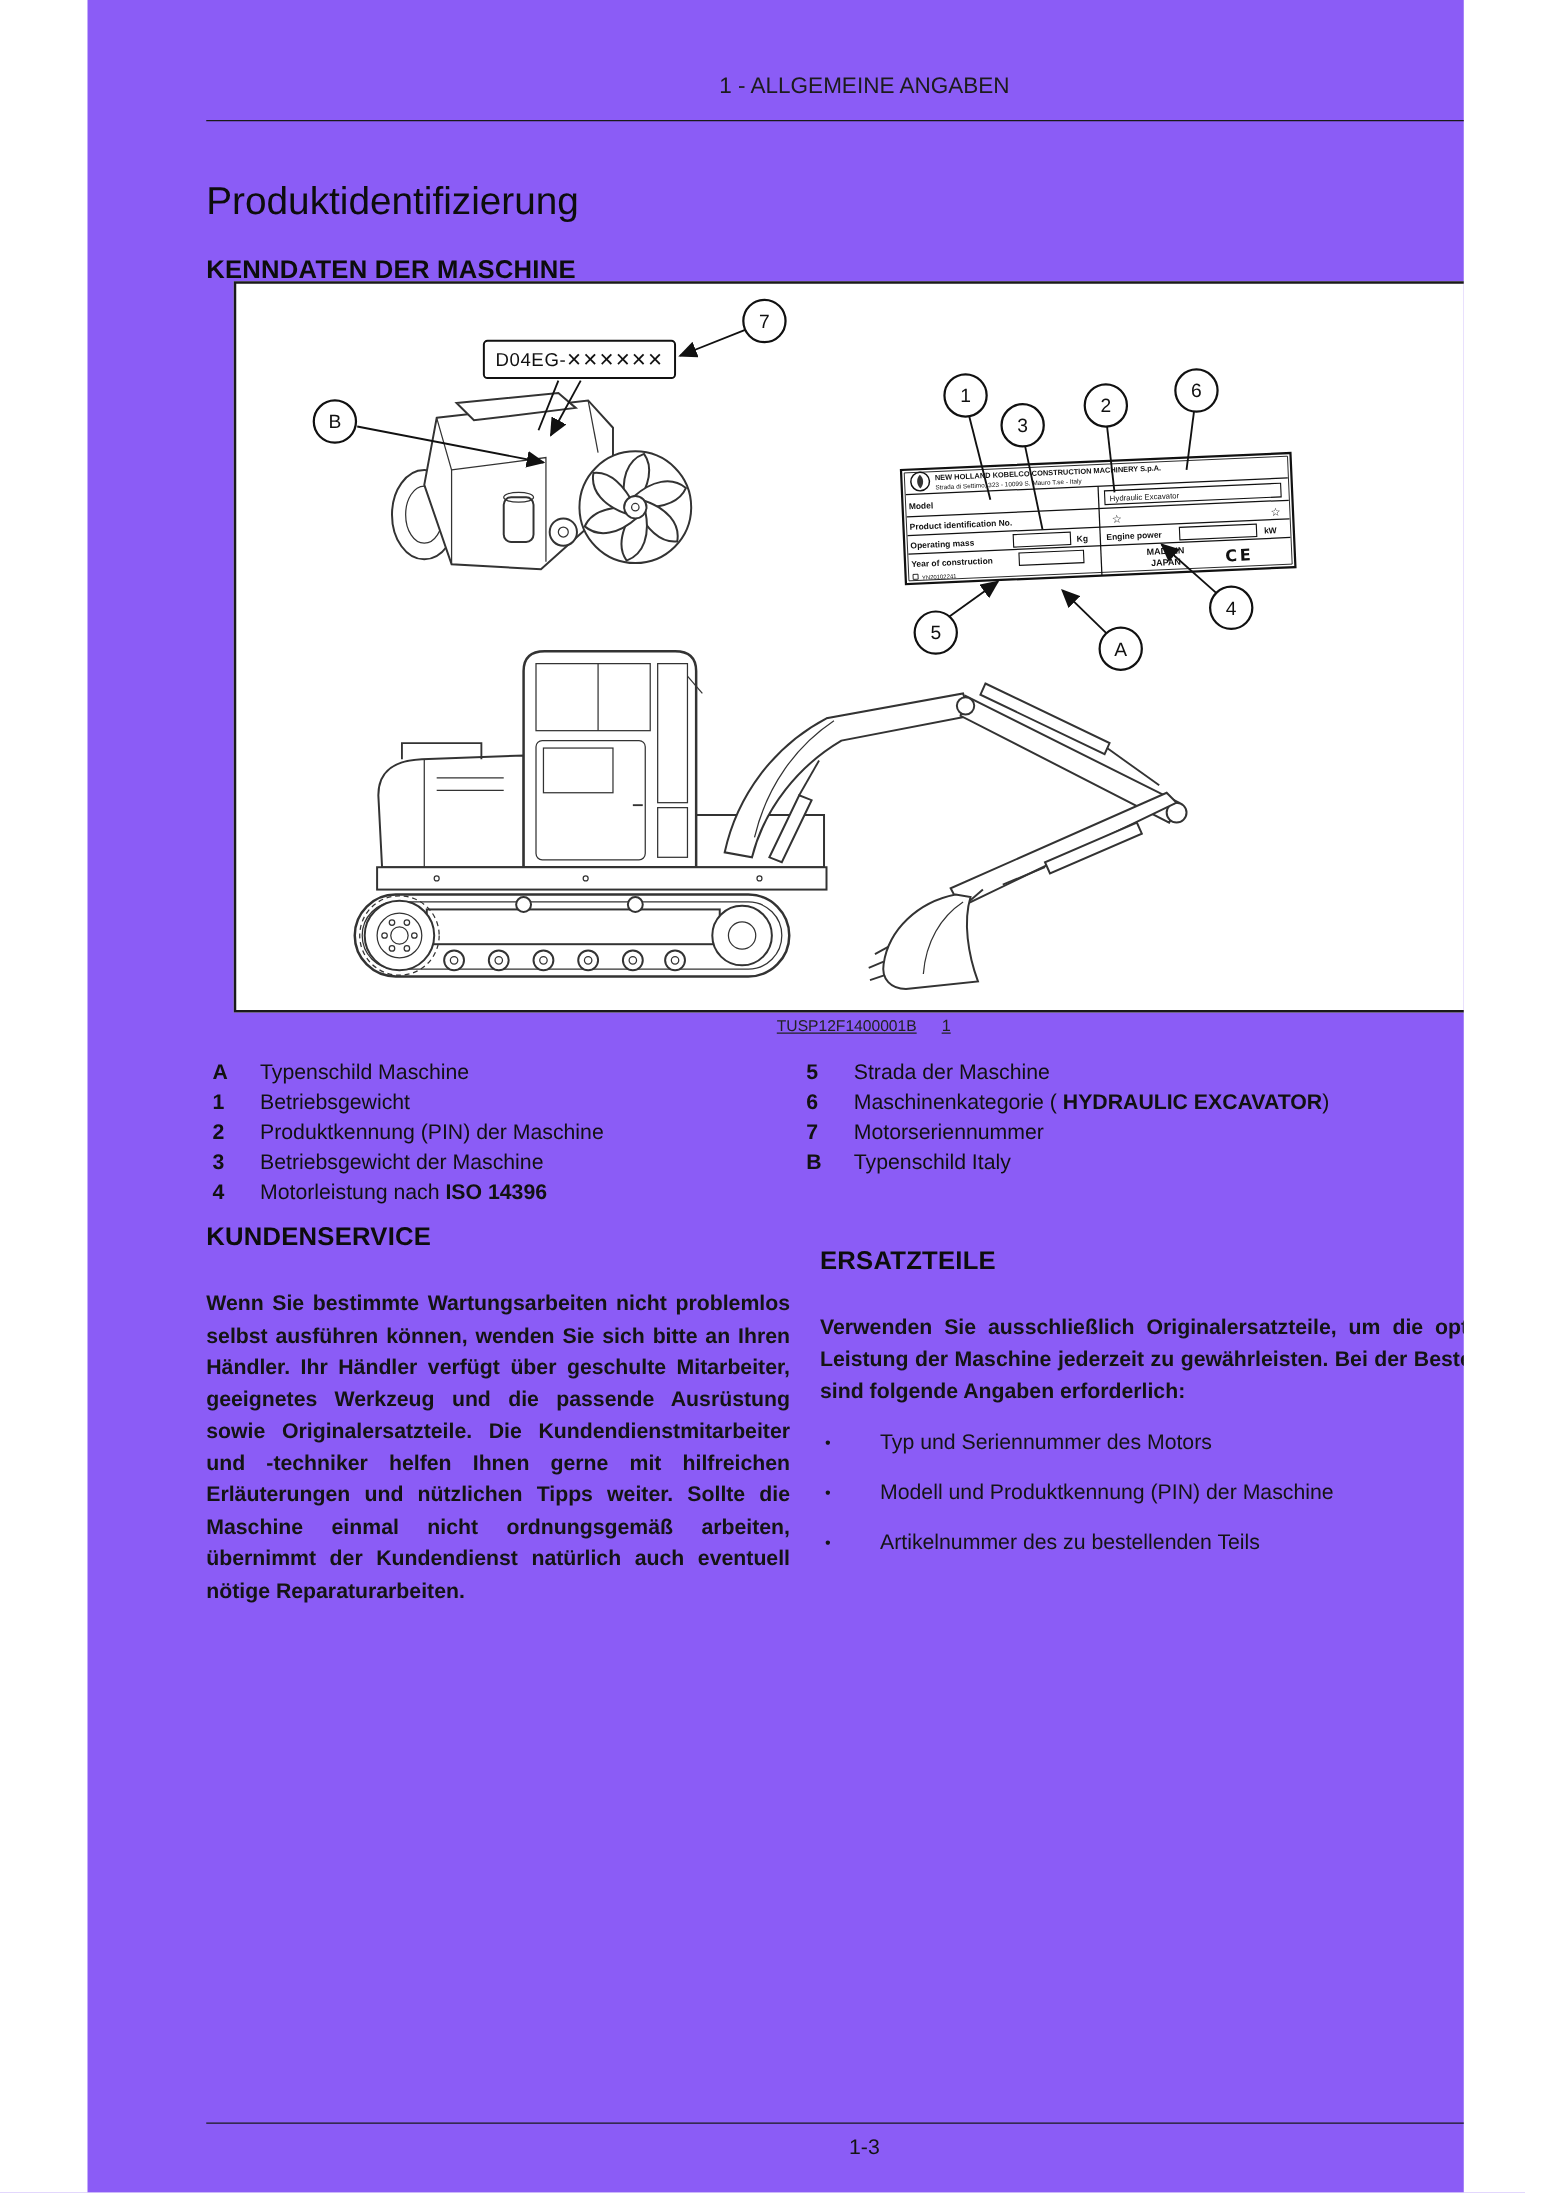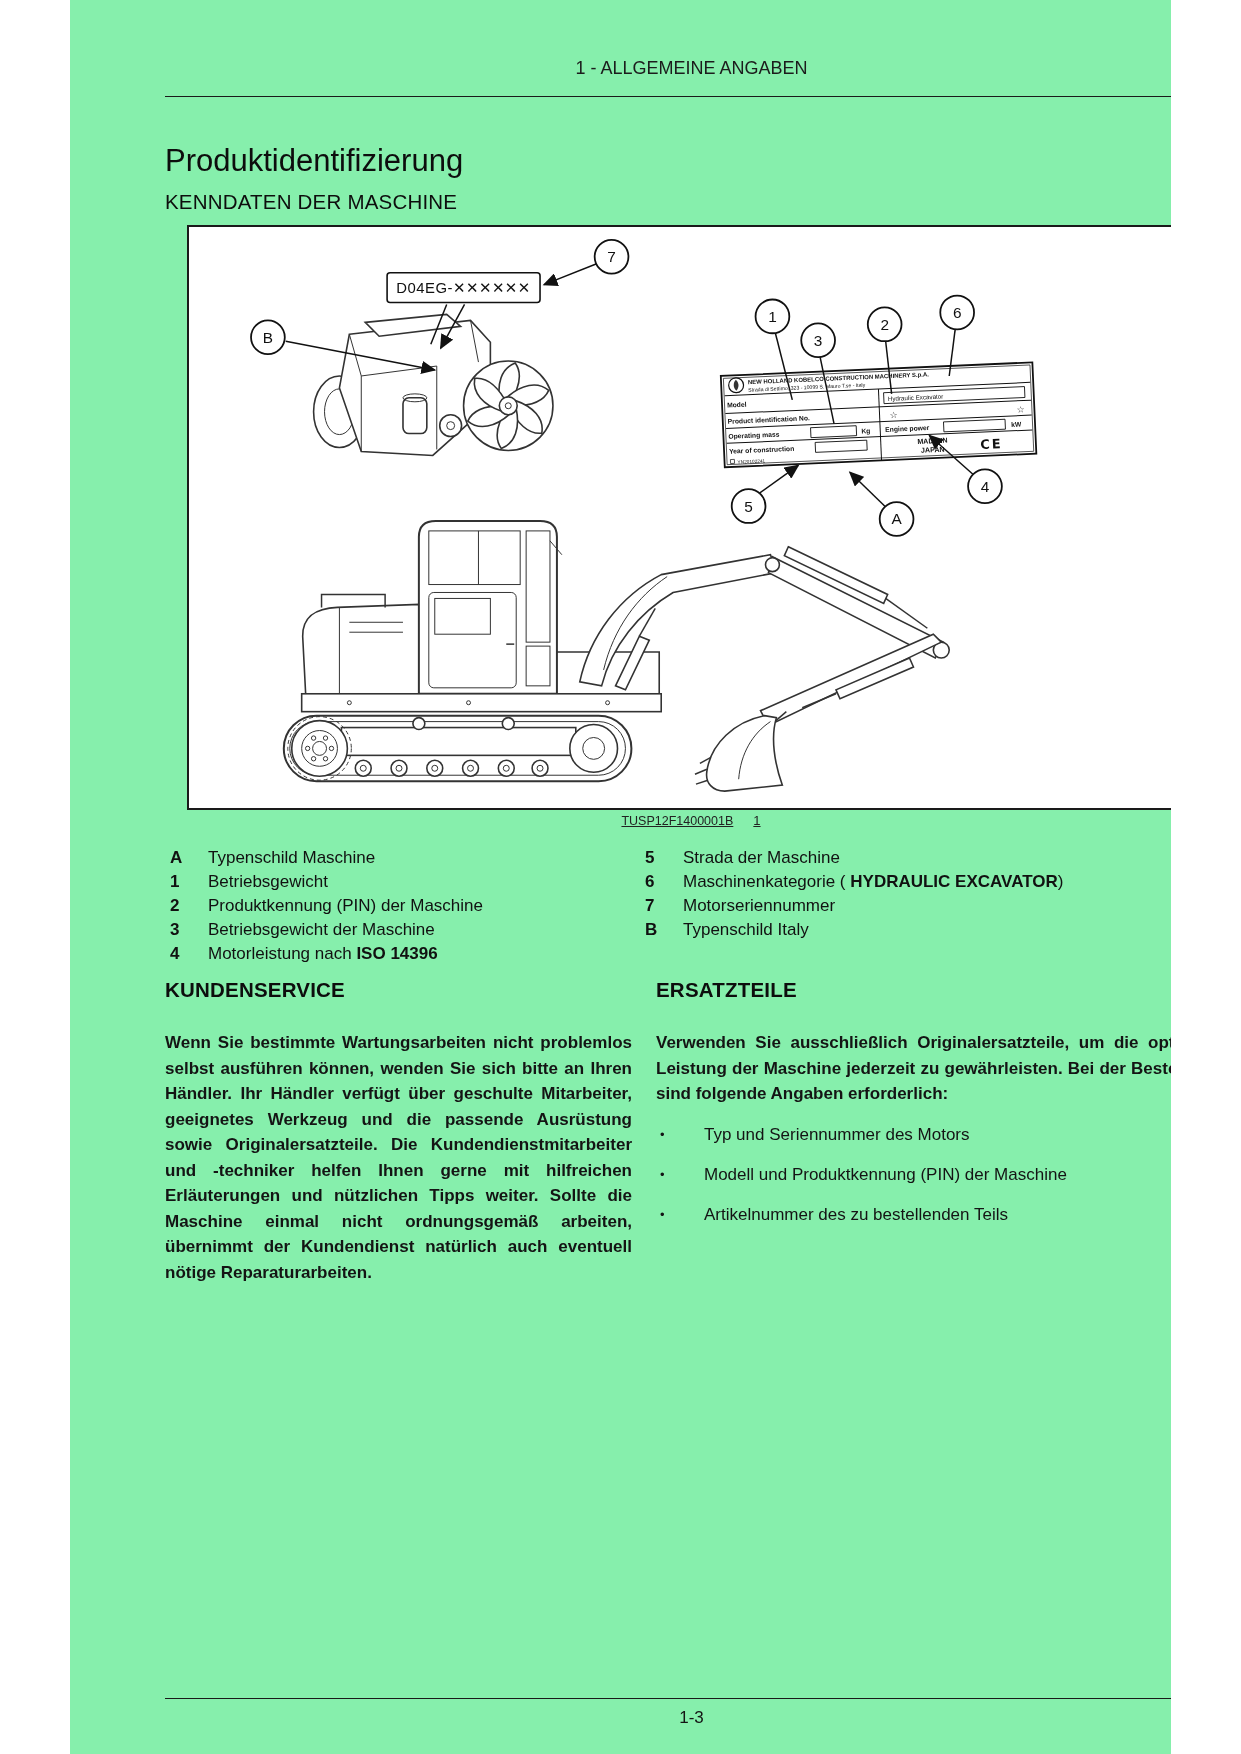--- a/index.html
+++ b/index.html
@@ -1,40 +1,40 @@
 <!DOCTYPE html>
 <html><head>
 <meta charset="utf-8">
 <style>
   * { box-sizing: border-box; }
   html,body { margin:0; padding:0; background:#ffffff; }
   .page {
     position:relative;
     width:1101px; height:1754px;
     margin:0 auto;
-    background:#86efac;
+    background:#8b5cf6;
     color:#111;
     font-family:"Liberation Sans","DejaVu Sans",sans-serif;
     overflow:hidden;
   }
   .running-header {
     position:absolute; top:58px; left:95px; width:1053px;
     text-align:center; font-size:18px; color:#1c1c1c;
   }
   .header-rule {
     position:absolute; top:96px; left:95px; width:1053px;
     border-top:1.5px solid #1a1a1a;
   }
   .doc-title {
     position:absolute; top:122px; left:95px;
     font-size:31px; font-weight:normal; color:#0d0d0d;
   }
   .section-heading {
-    position:absolute; top:173px; left:95px;
-    font-size:20.5px; font-weight:normal; color:#0d0d0d;
+    position:absolute; top:187px; left:95px;
+    font-size:20.5px; font-weight:bold; color:#0d0d0d;
     letter-spacing:0.2px;
   }
   .figure-box {
     position:absolute; top:225px; left:117px;
     width:1008px; height:585px;
     border:2px solid #1a1a1a; background:#fff;
   }
   .figure-box svg { display:block; width:100%; height:100%; }
   .figure-caption {
     position:absolute; top:813px; left:117px; width:1008px;
@@ -48,21 +48,21 @@
   .legend-col-left { width:475px; }
   .legend-col-right { flex:1; }
   .legend-item { display:flex; font-size:17px; line-height:24px; color:#111; }
   .legend-key { width:38px; font-weight:bold; flex:none; }
   .legend-text b { font-weight:bold; }
   .columns {
     position:absolute; top:978px; left:95px; width:1053px;
     display:flex; gap:24px;
   }
   .col-left { width:467px; flex:none; }
-  .col-right { flex:1; }
+  .col-right { flex:1;margin-top:19px; }
   .col-heading {
     font-size:20.5px; font-weight:bold; margin:0 0 28px 0;
     letter-spacing:0.2px; color:#0d0d0d;
   }
   .body-text {
     margin:0; font-size:17px; line-height:25.5px;
     text-align:justify; color:#141414;font-weight:bold;
   }
   .bullet-list { list-style:none; margin:8px 0 0 0; padding:0; }
   .bullet-list li {

